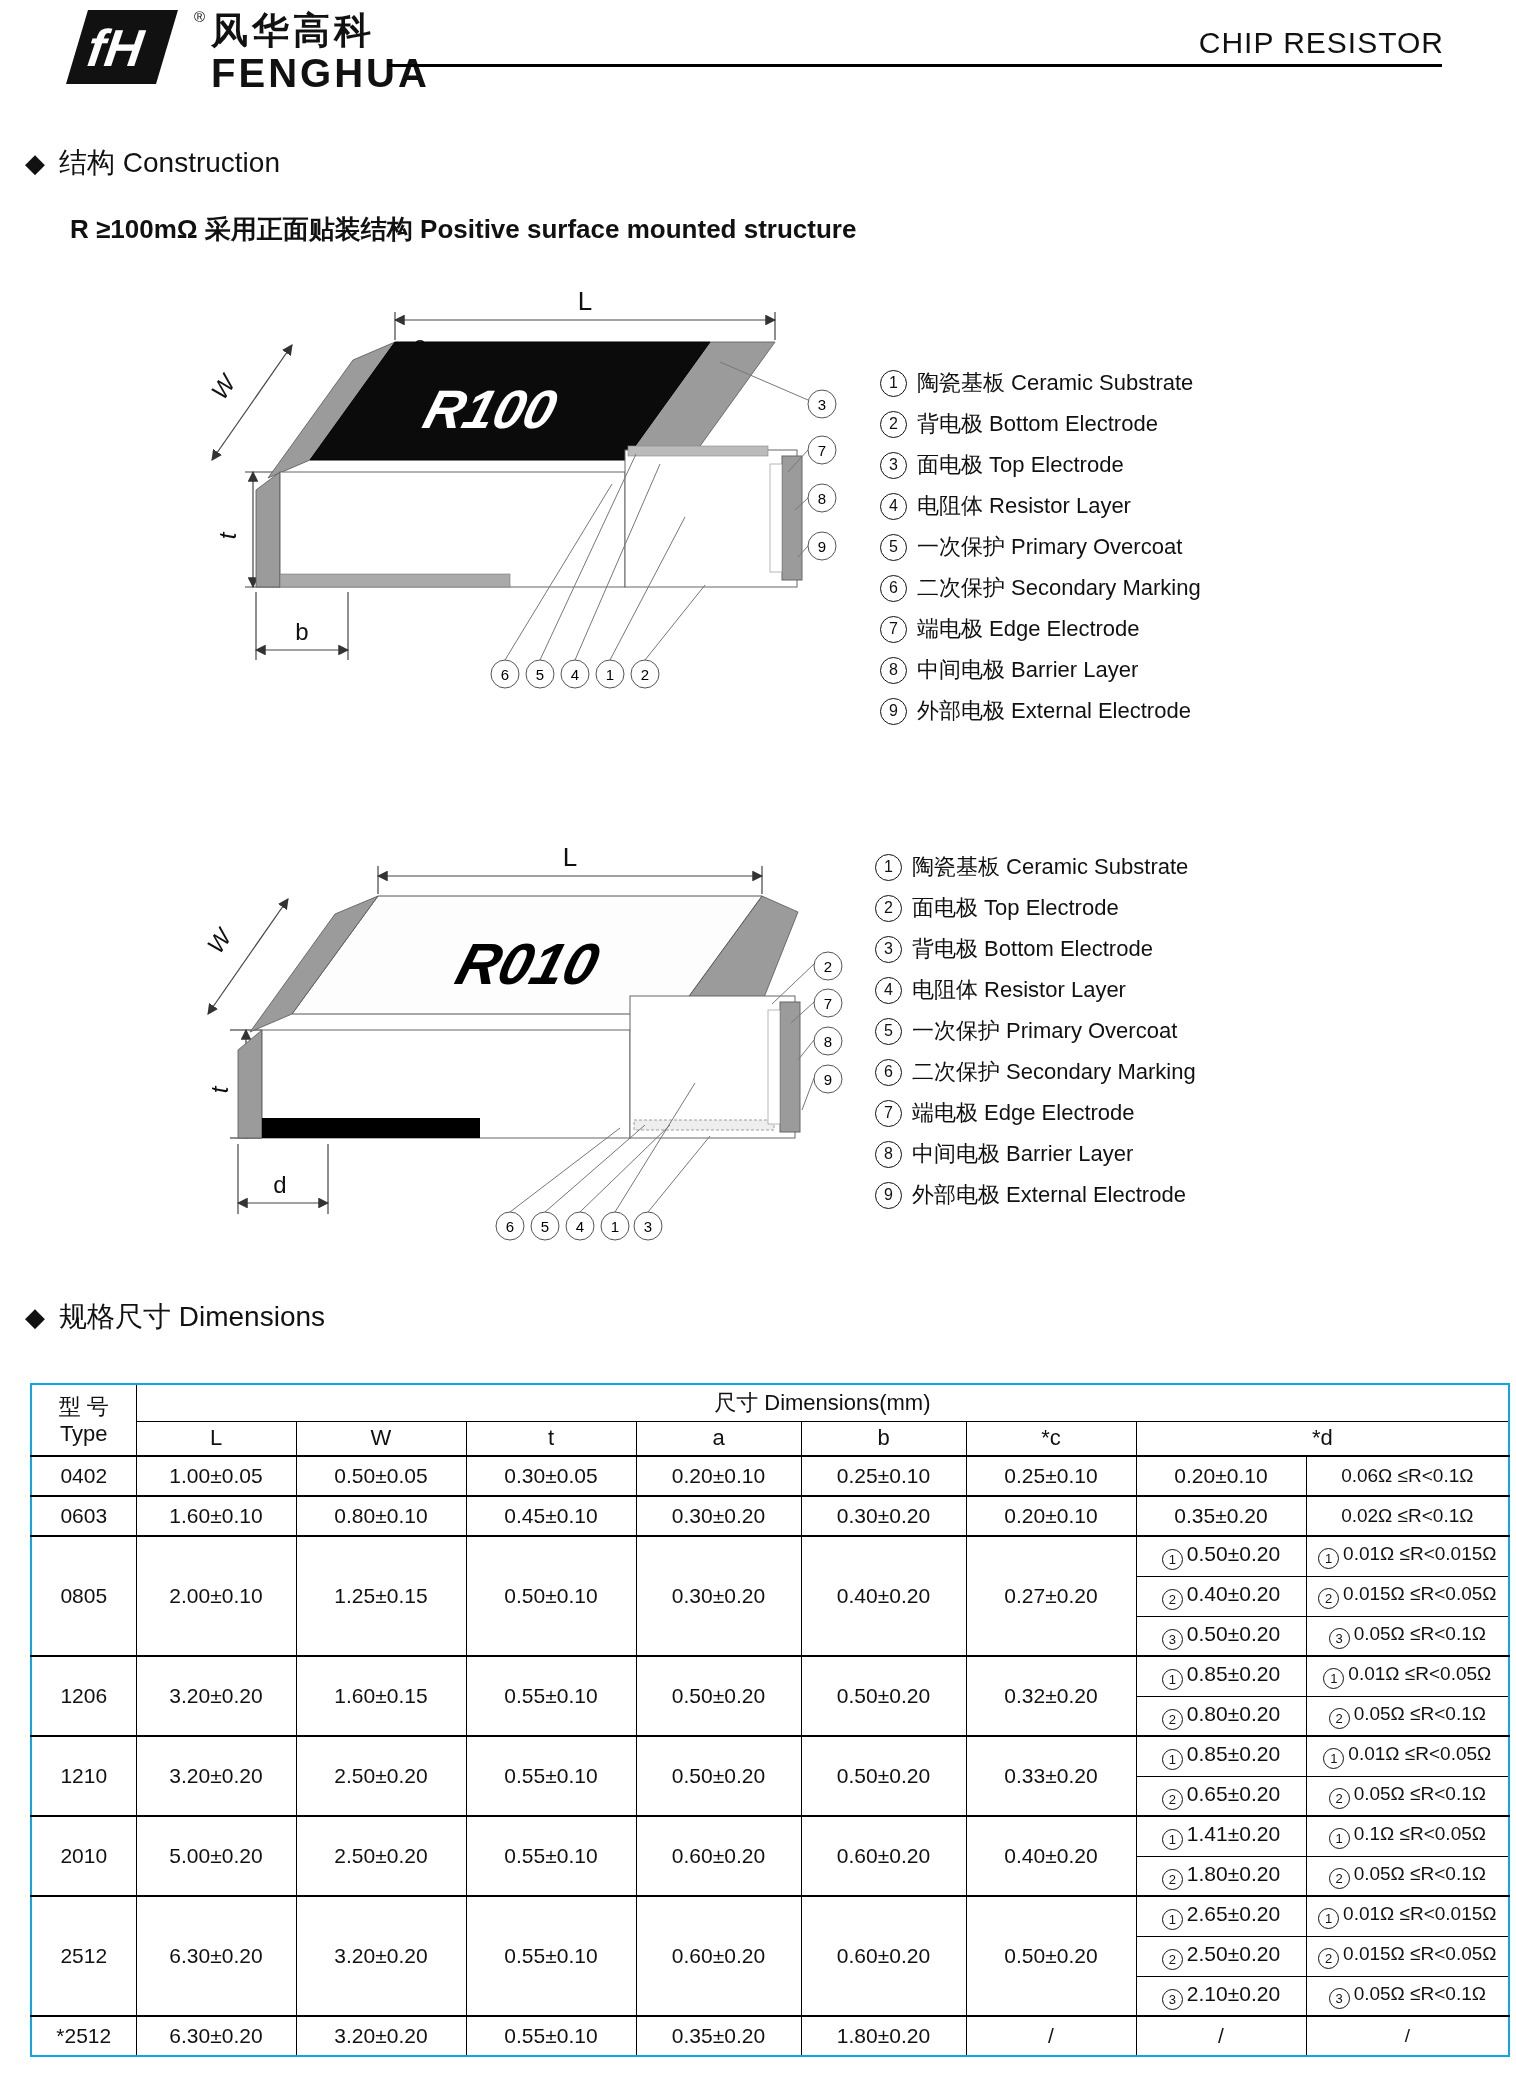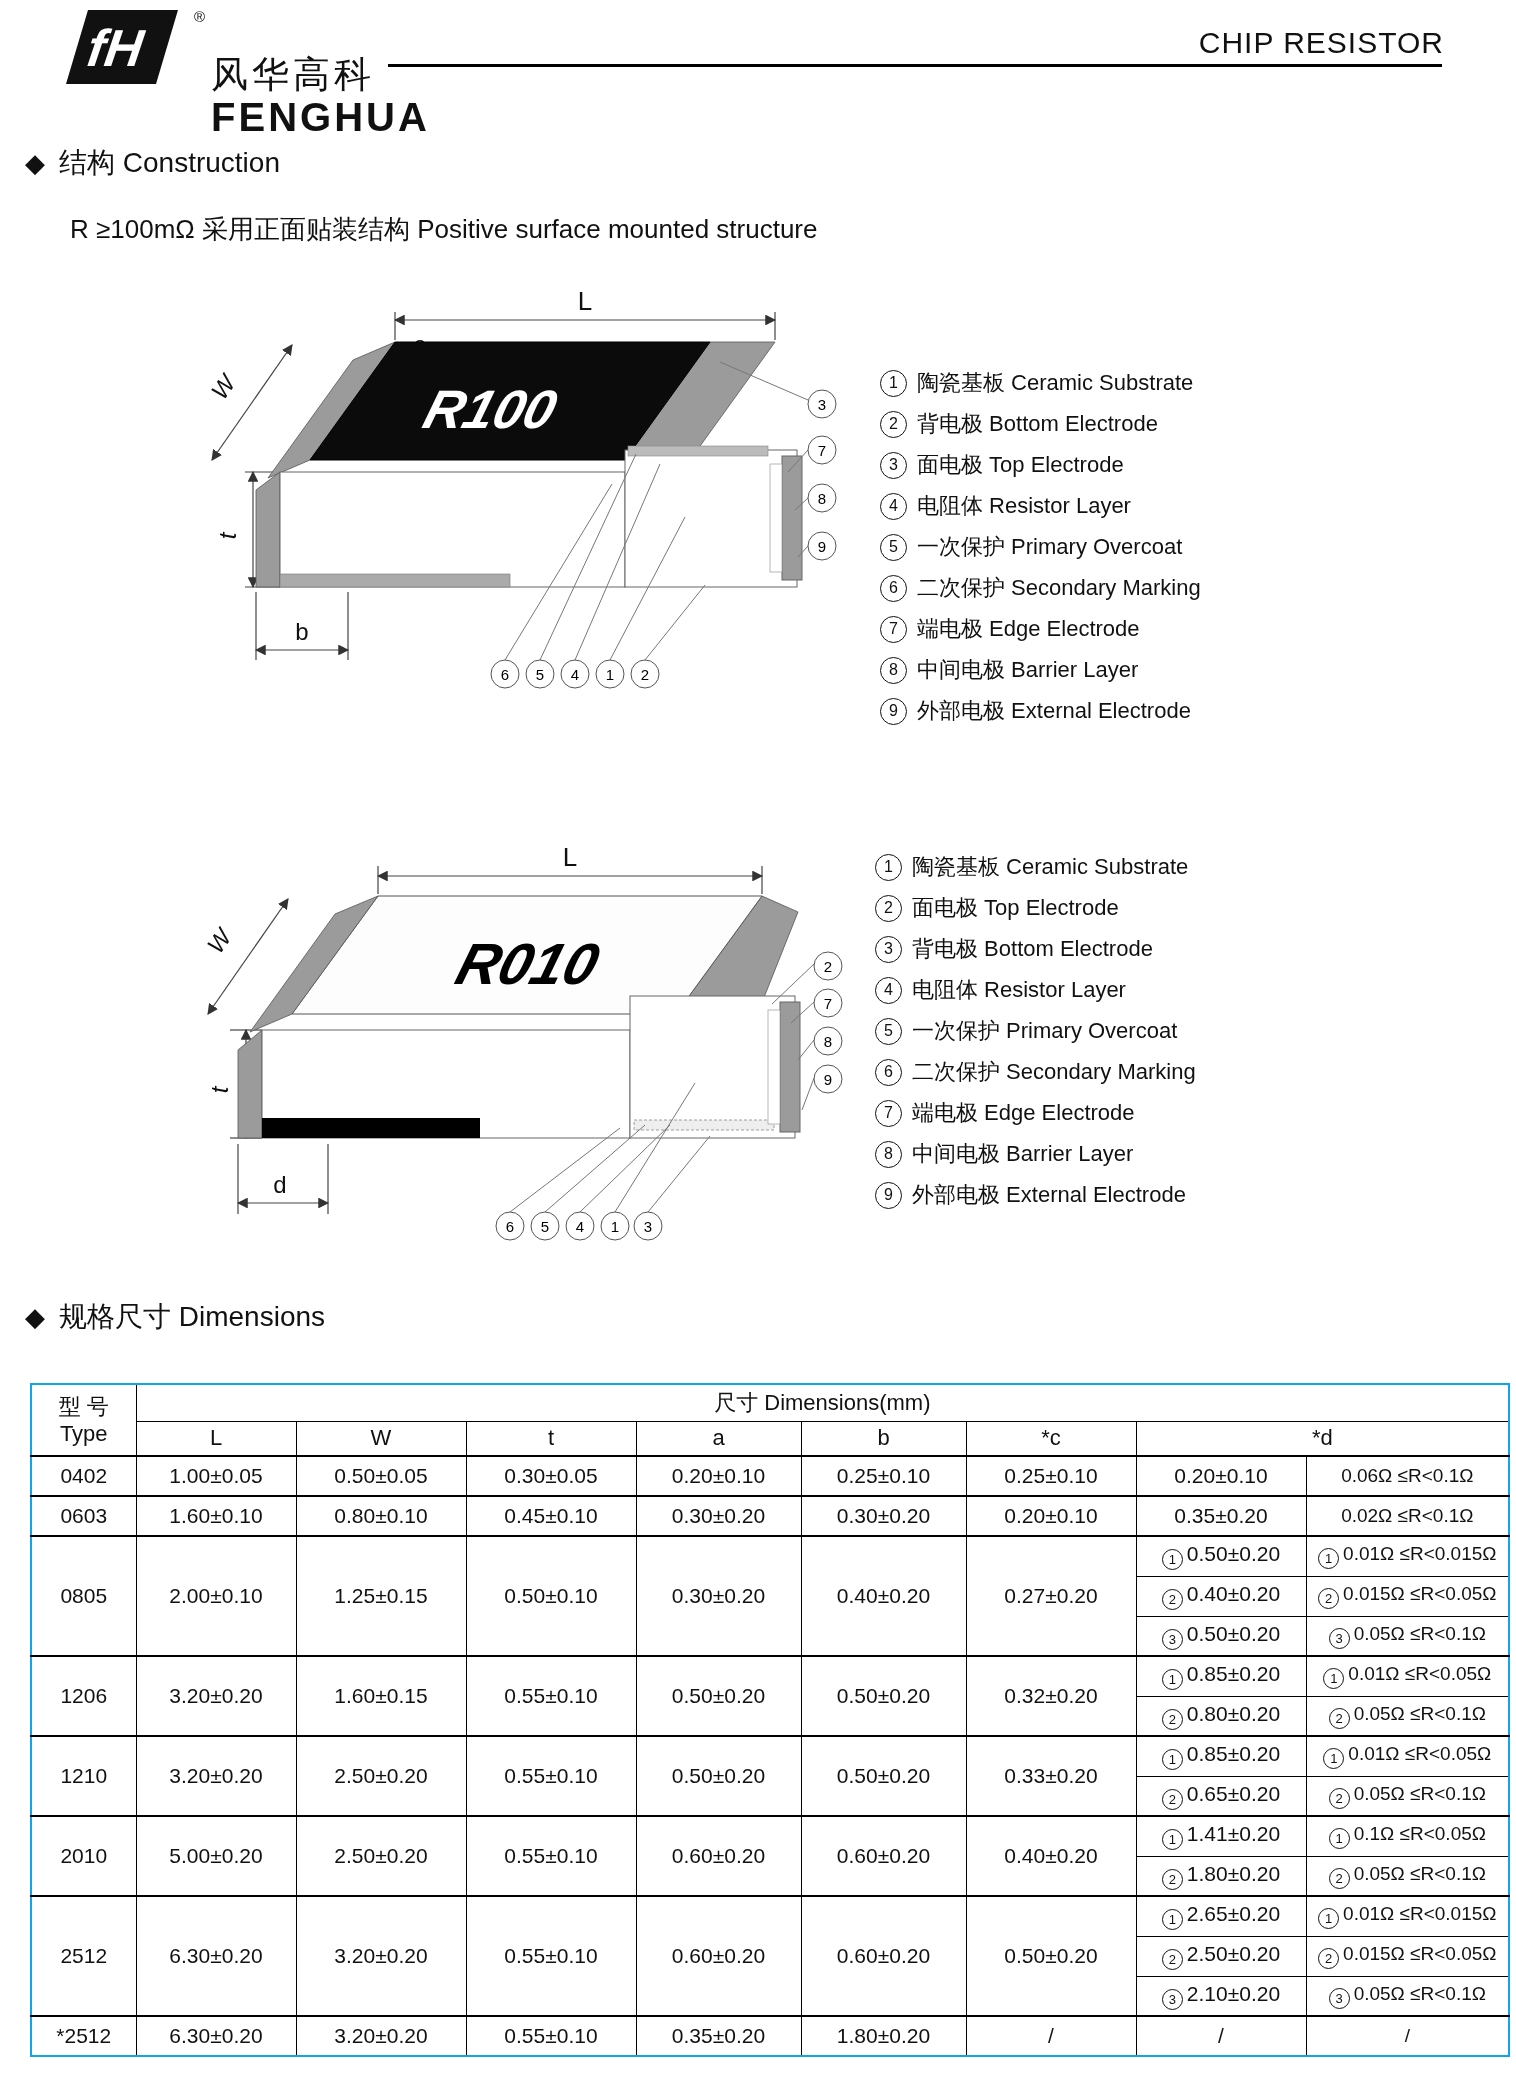--- a/index.html
+++ b/index.html
@@ -4,28 +4,28 @@
 <style>
   html,body{margin:0;padding:0;background:#fff;}
   #page{position:relative;width:1516px;height:2092px;background:#fff;color:#111;
         font-family:"Liberation Sans","DejaVu Sans",sans-serif;overflow:hidden;}
   .abs{position:absolute;}
   
   #logo{left:60px;top:6px;display:flex;align-items:flex-start;}
   #logo-mark{width:132px;height:80px;}
   #logo-reg{font-size:15px;margin:2px 6px 0 2px;}
   #logo-text{display:flex;flex-direction:column;margin-top:6px;}
-  #logo-cn{font-size:37px;font-weight:normal;letter-spacing:4px;line-height:1.05;margin-top:44px;}
+  #logo-cn{font-size:37px;font-weight:bold;letter-spacing:4px;line-height:1.05;}
   #logo-en{font-size:40px;font-weight:bold;letter-spacing:3px;line-height:1.1;}
   #page-title{right:72px;top:26px;font-size:30px;letter-spacing:1px;}
   #header-rule{left:388px;top:64px;width:1054px;height:3px;background:#000;}
   
   .sec-head{font-size:28px;display:flex;align-items:center;gap:14px;}
   .diamond{font-size:26px;}
-  .subhead{font-size:26px;}
+  .subhead{font-size:26px;font-weight:bold;}
   
   .legend{display:flex;flex-direction:column;gap:11px;font-size:22px;}
   .legend-item{display:flex;align-items:center;white-space:nowrap;}
   .cnum{display:inline-flex;align-items:center;justify-content:center;flex:none;
         width:25px;height:25px;border:1.6px solid #111;border-radius:50%;
         font-size:16px;margin-right:10px;}
   
   #dim-table{border-collapse:collapse;table-layout:fixed;width:1478px;font-size:21px;}
   #dim-table th,#dim-table td{border:1px solid #000;text-align:center;vertical-align:middle;
         padding:2px 3px;font-weight:normal;overflow:hidden;white-space:nowrap;}

